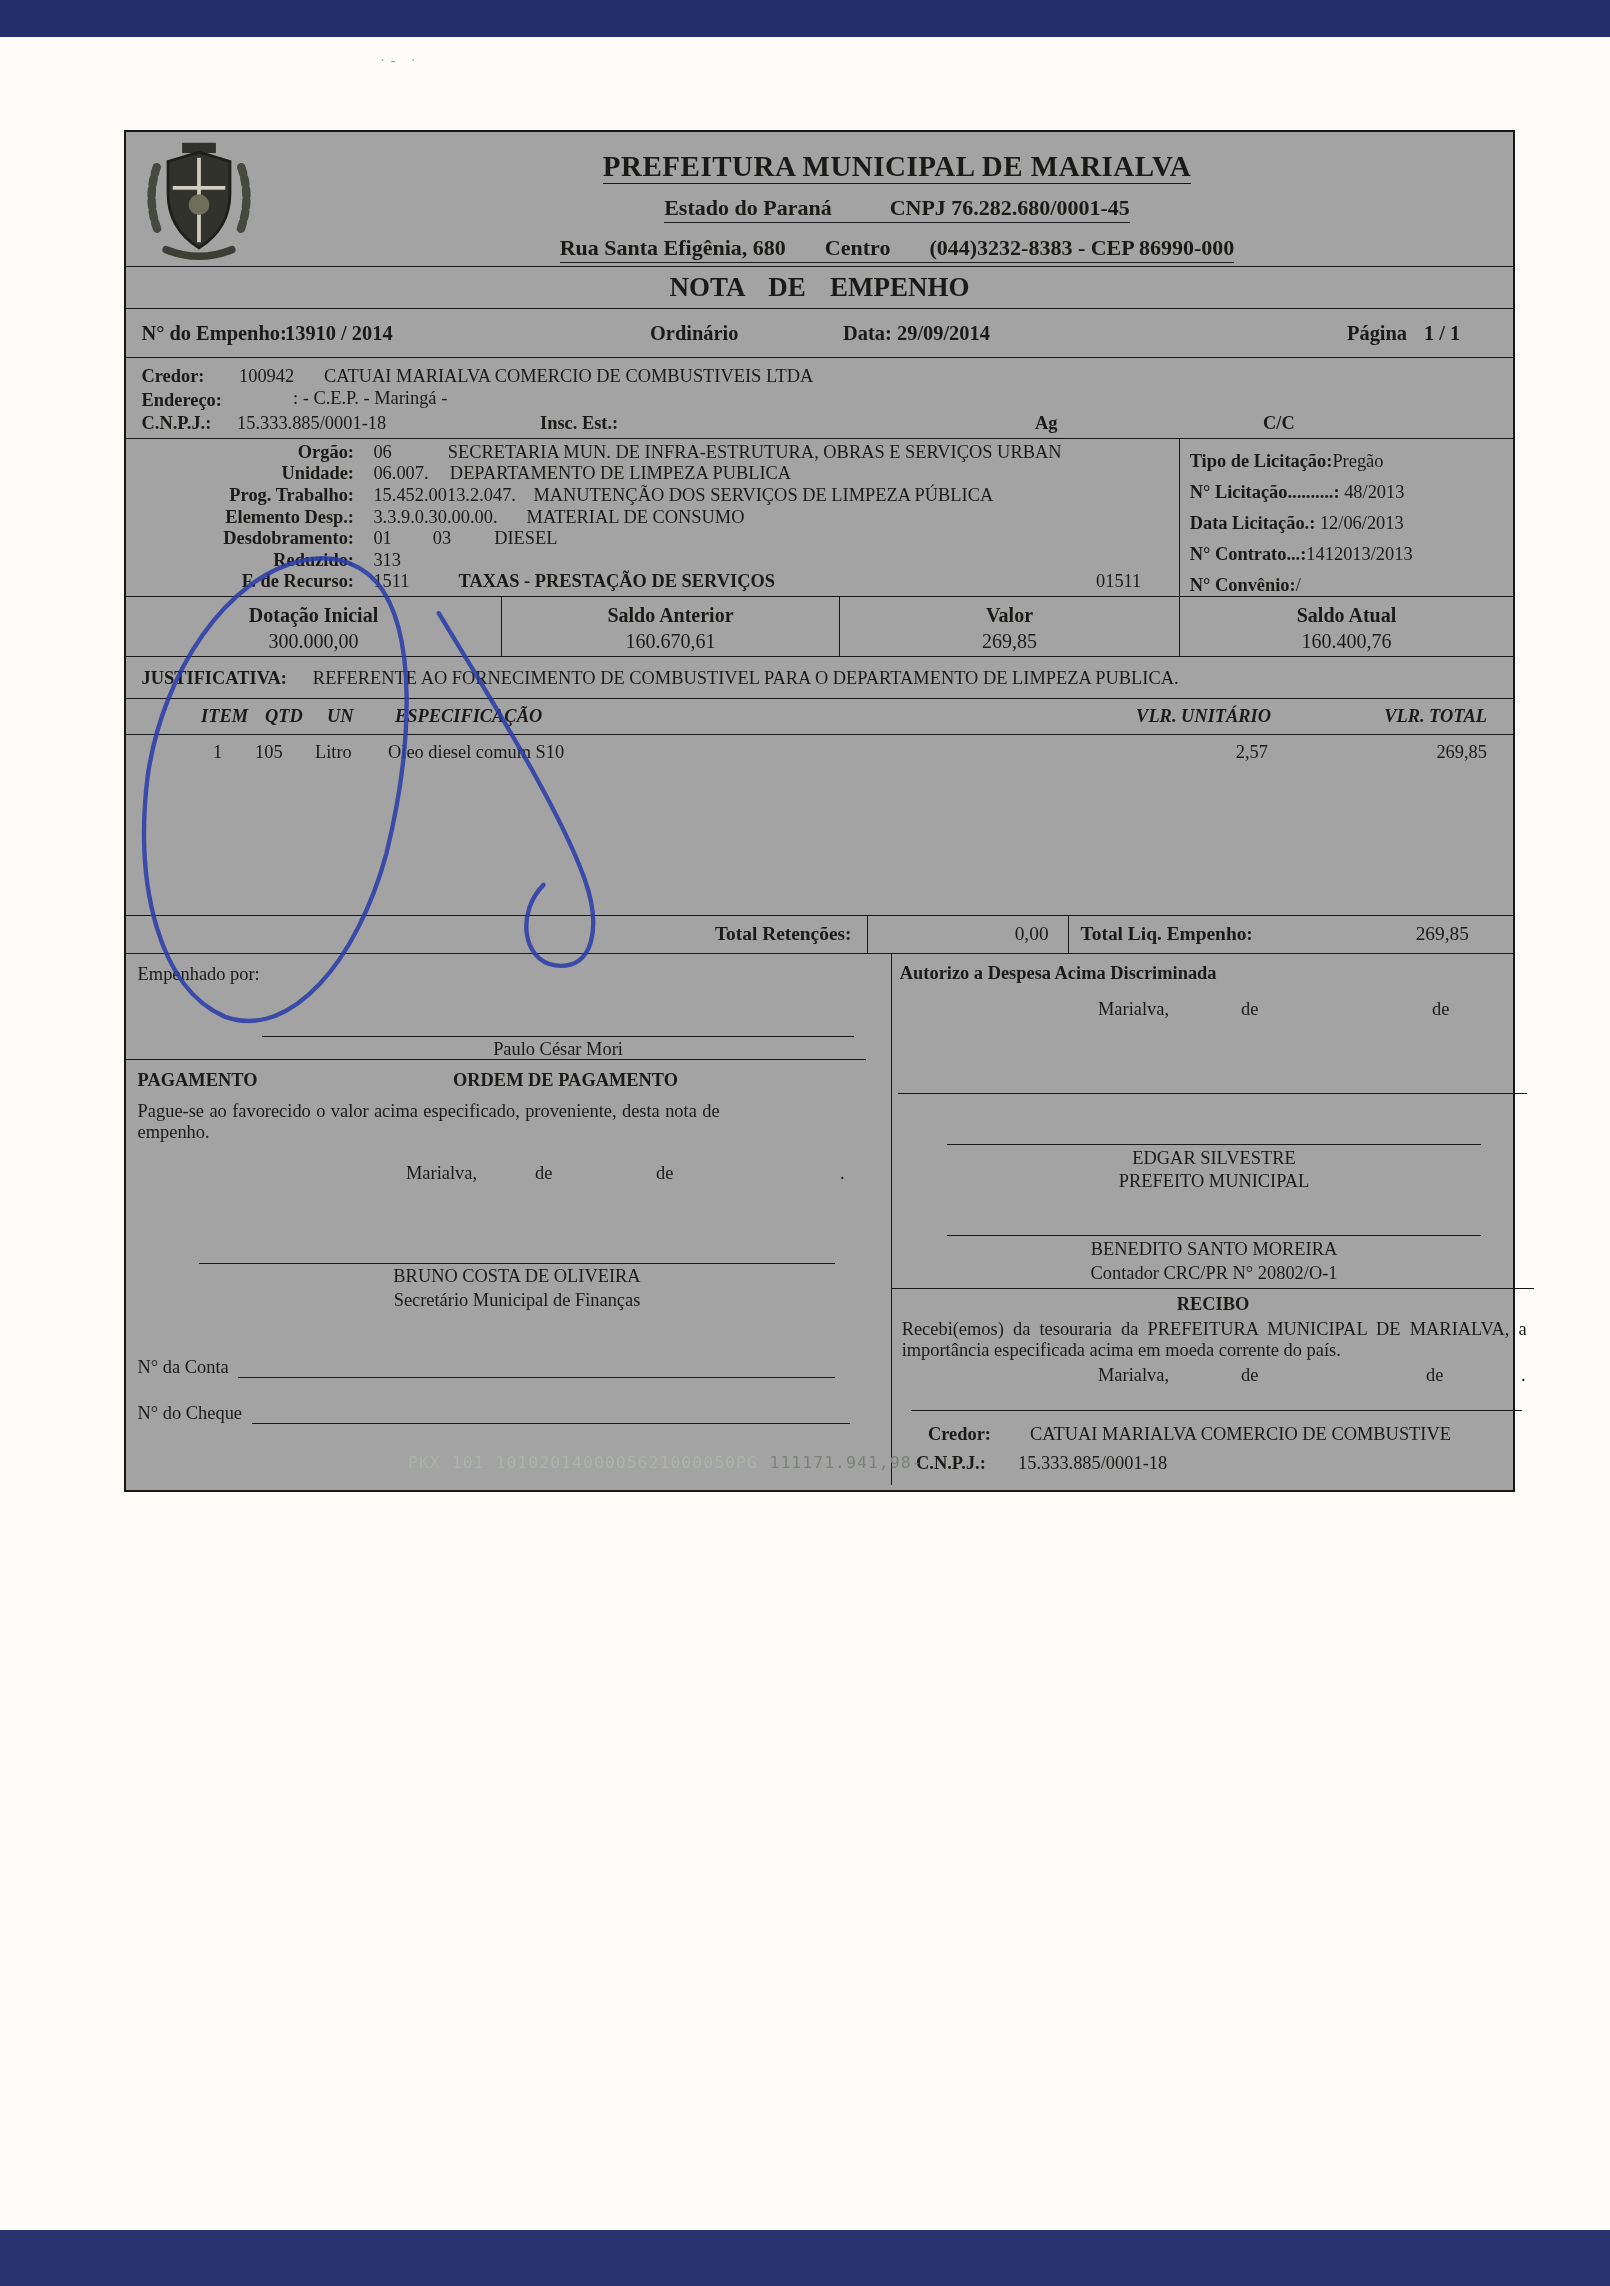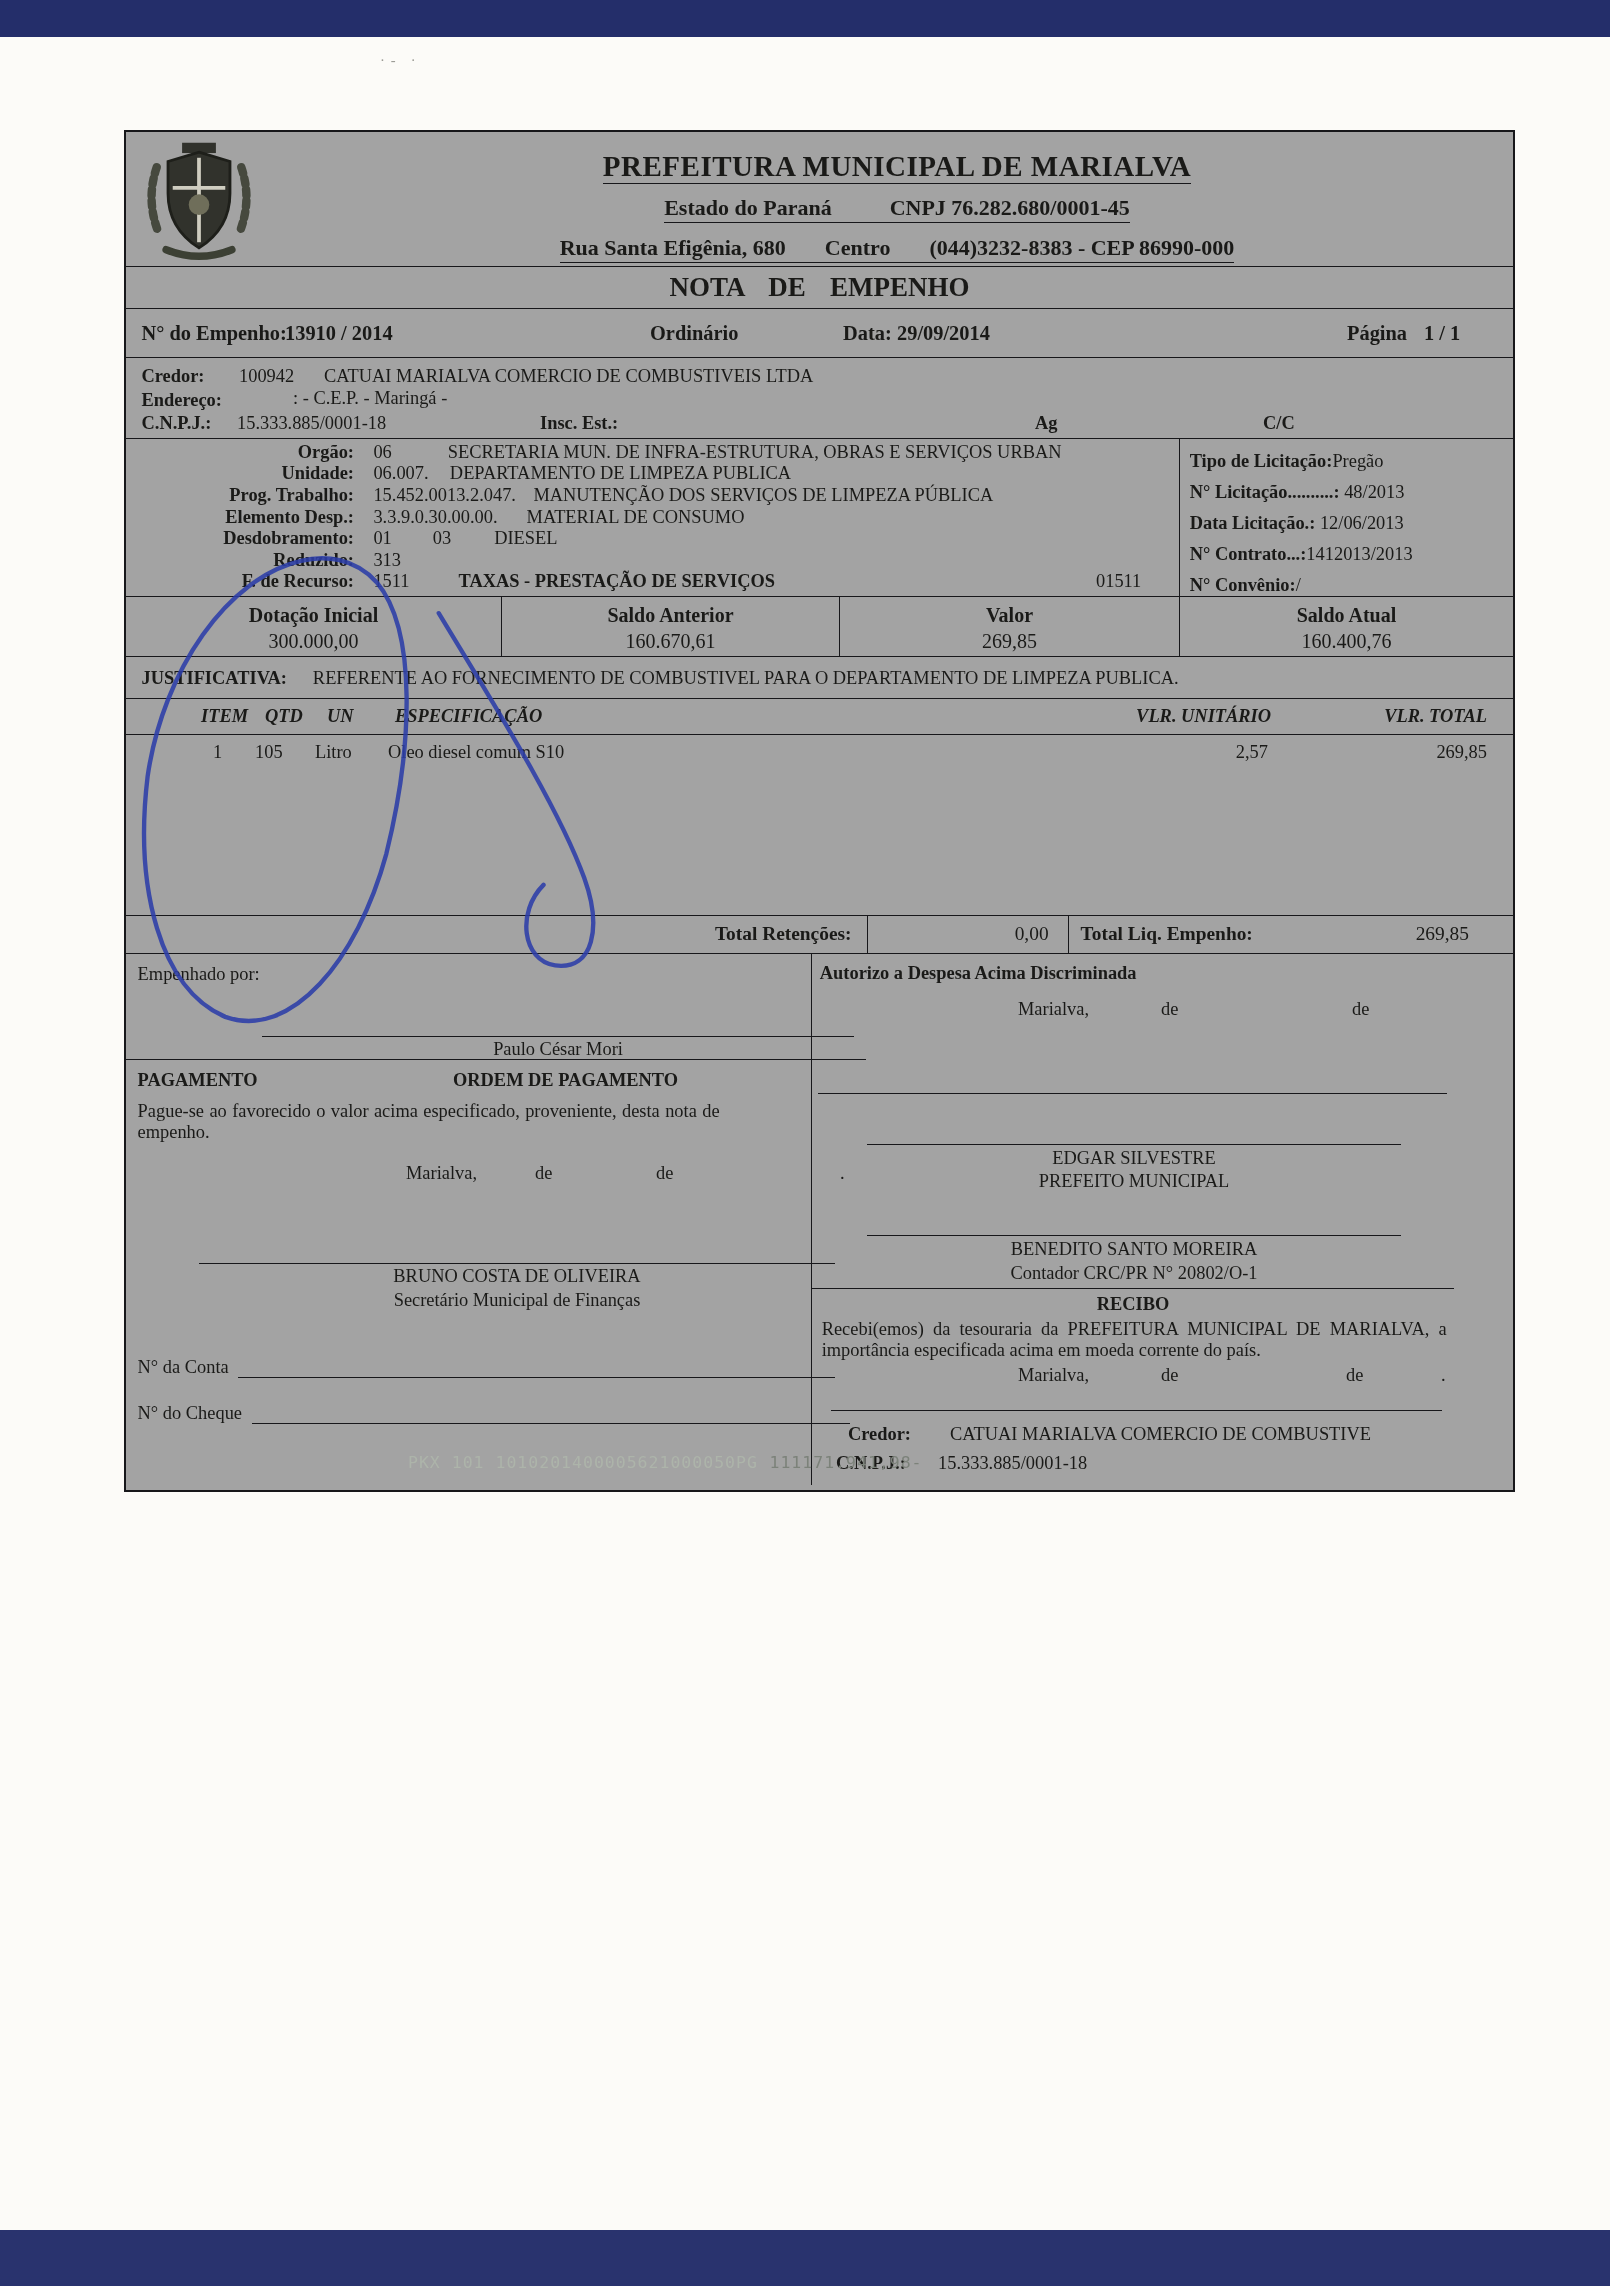--- a/index.html
+++ b/index.html
@@ -66,21 +66,21 @@
   .sec-items-body .abs{top:6.8px;}
 
   .sec-totals{height:38px;display:flex;font-size:19.4px;}
   .tot-c1{width:742px;box-sizing:border-box;border-right:1.9px solid #17171a;text-align:right;padding:6.8px 15.5px 0 0;font-weight:bold;}
   .tot-c2{width:201px;box-sizing:border-box;border-right:1.9px solid #17171a;text-align:right;padding:6.8px 19.4px 0 0;}
   .tot-c3{flex:1;display:flex;padding-top:6.8px;}
   .tot-c3 .lbl{font-weight:bold;padding-left:11.6px;}
   .tot-c3 .val{margin-left:auto;padding-right:44px;}
 
   .sec-bottom{height:531px;display:flex;border-bottom:none;}
-  .bot-left{width:686px;box-sizing:border-box;border-right:1.9px solid #17171a;position:relative;}
+  .bot-left{width:766px;box-sizing:border-box;border-right:1.9px solid #17171a;position:relative;}
   .bot-right{flex:1;position:relative;}
   .hline{border-top:1.9px solid #17171a;height:0;}
   .fill-line{display:flex;align-items:flex-end;}
   .fill-line .ln{flex:1;border-bottom:1.9px solid #17171a;height:21.3px;margin-left:9.7px;}
   .sig-name{text-align:center;}
   .just-text{text-align:justify;line-height:21.3px;white-space:normal;}
 
   .footer-print{
     position:absolute;left:408px;top:1453px;
     font-family:"DejaVu Sans Mono", monospace;font-size:16.5px;letter-spacing:1px;

